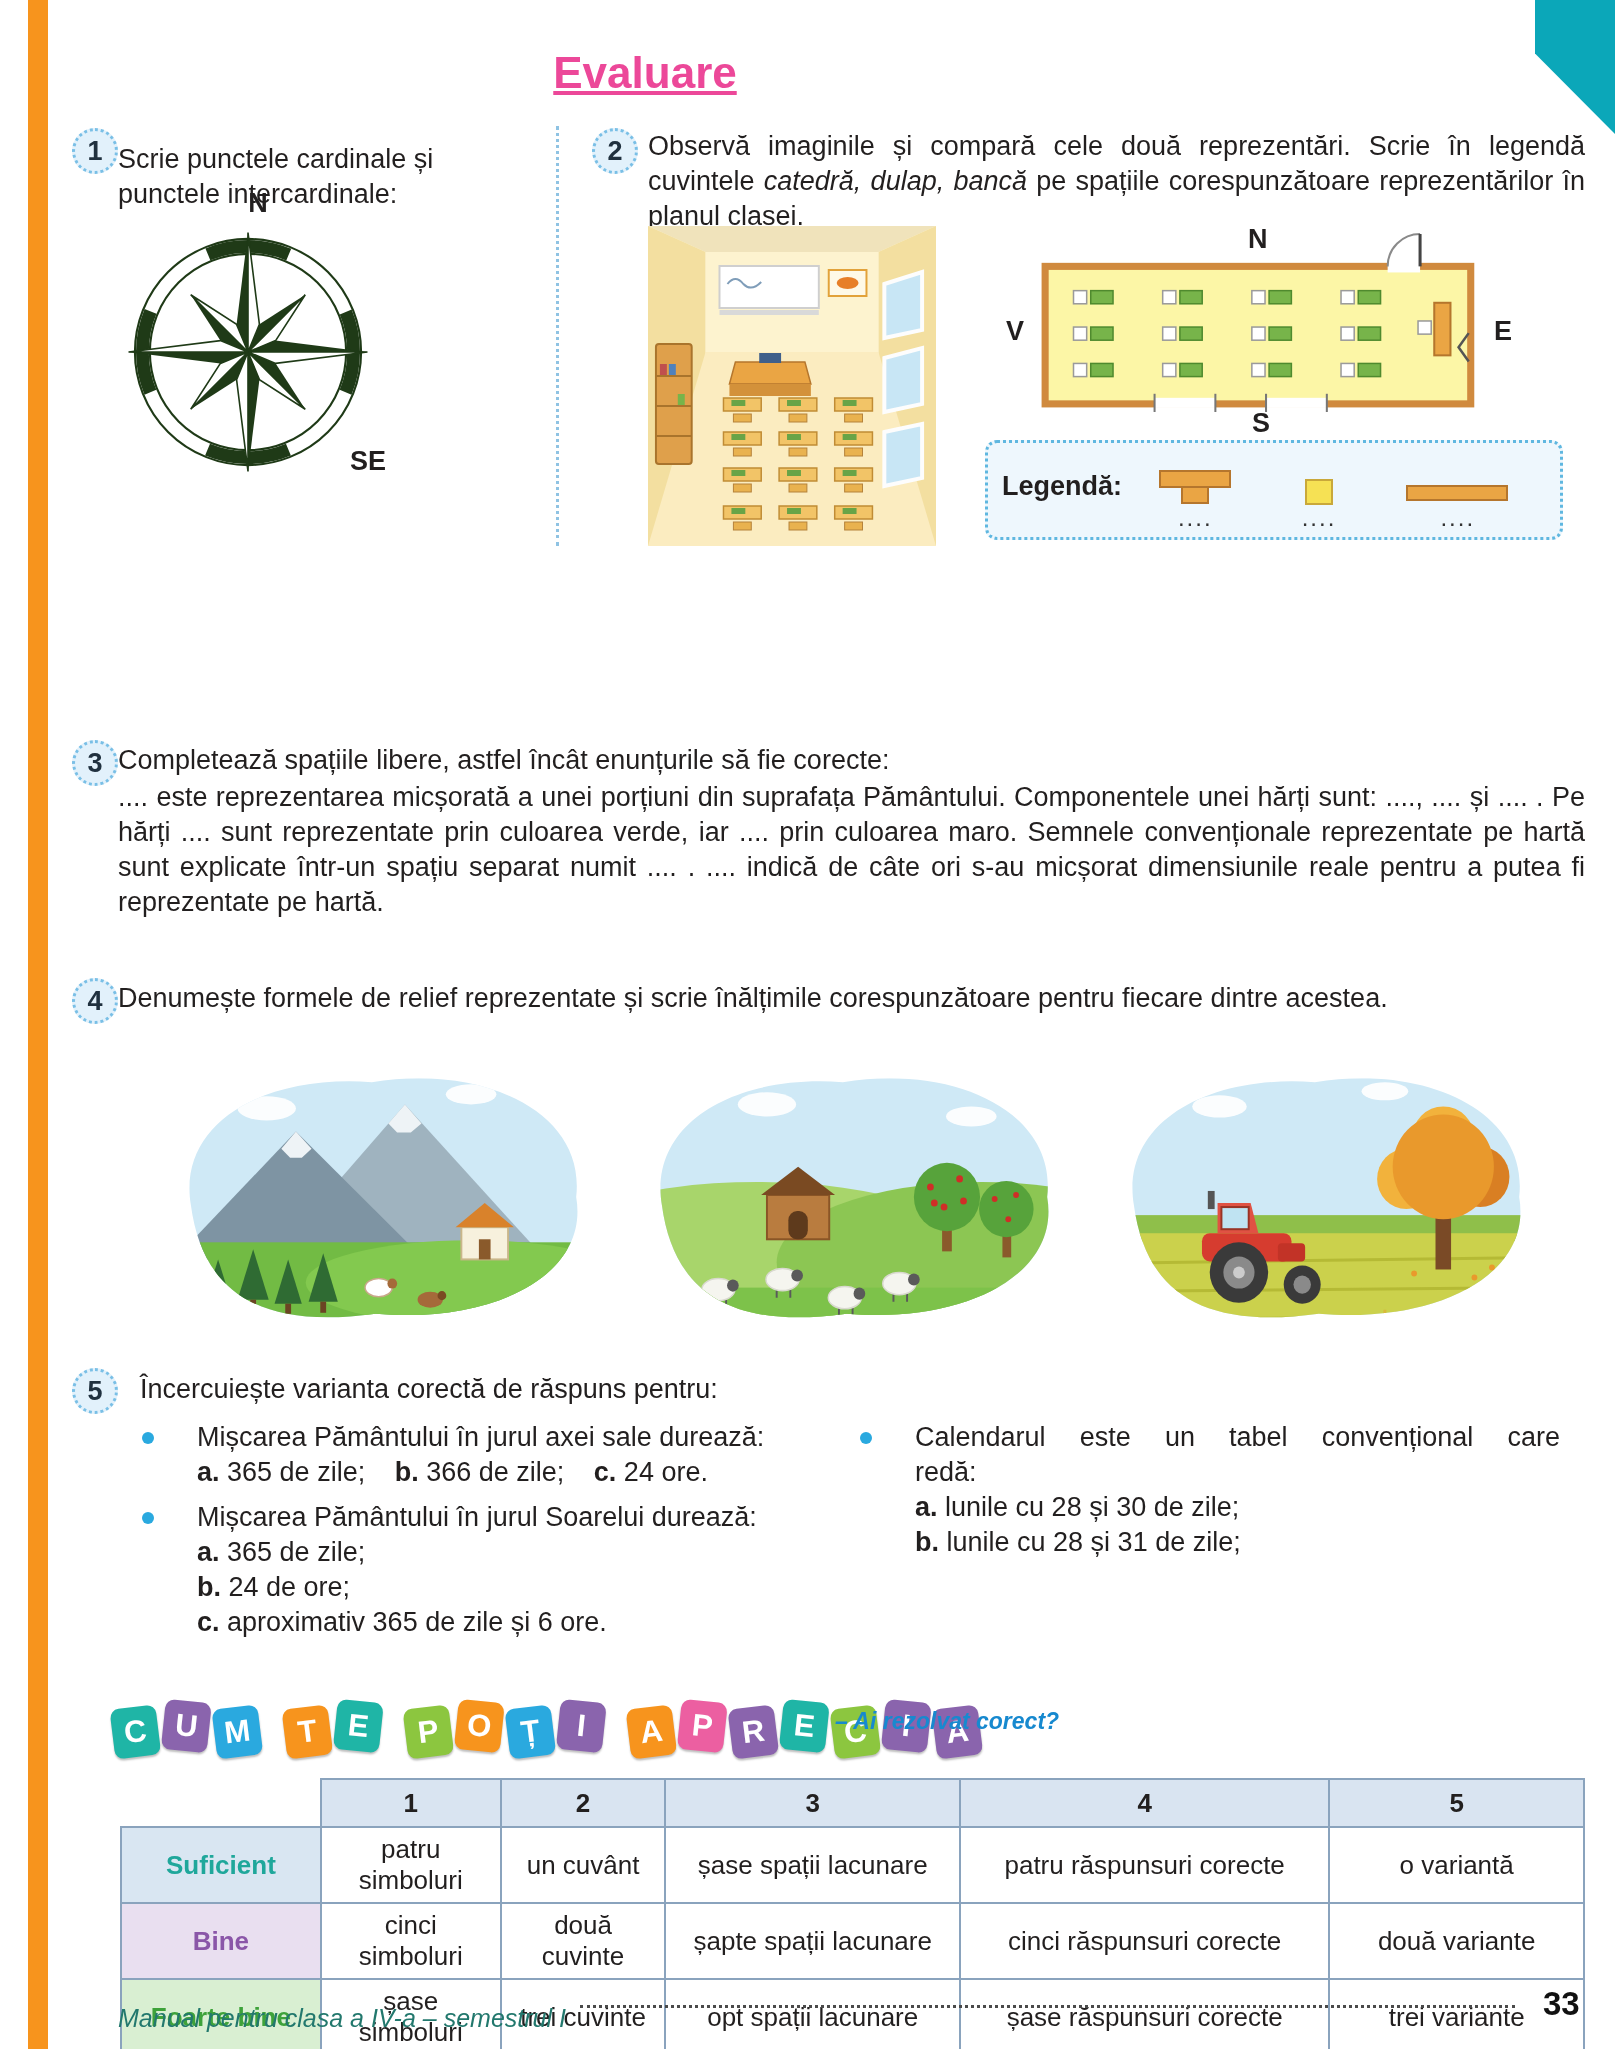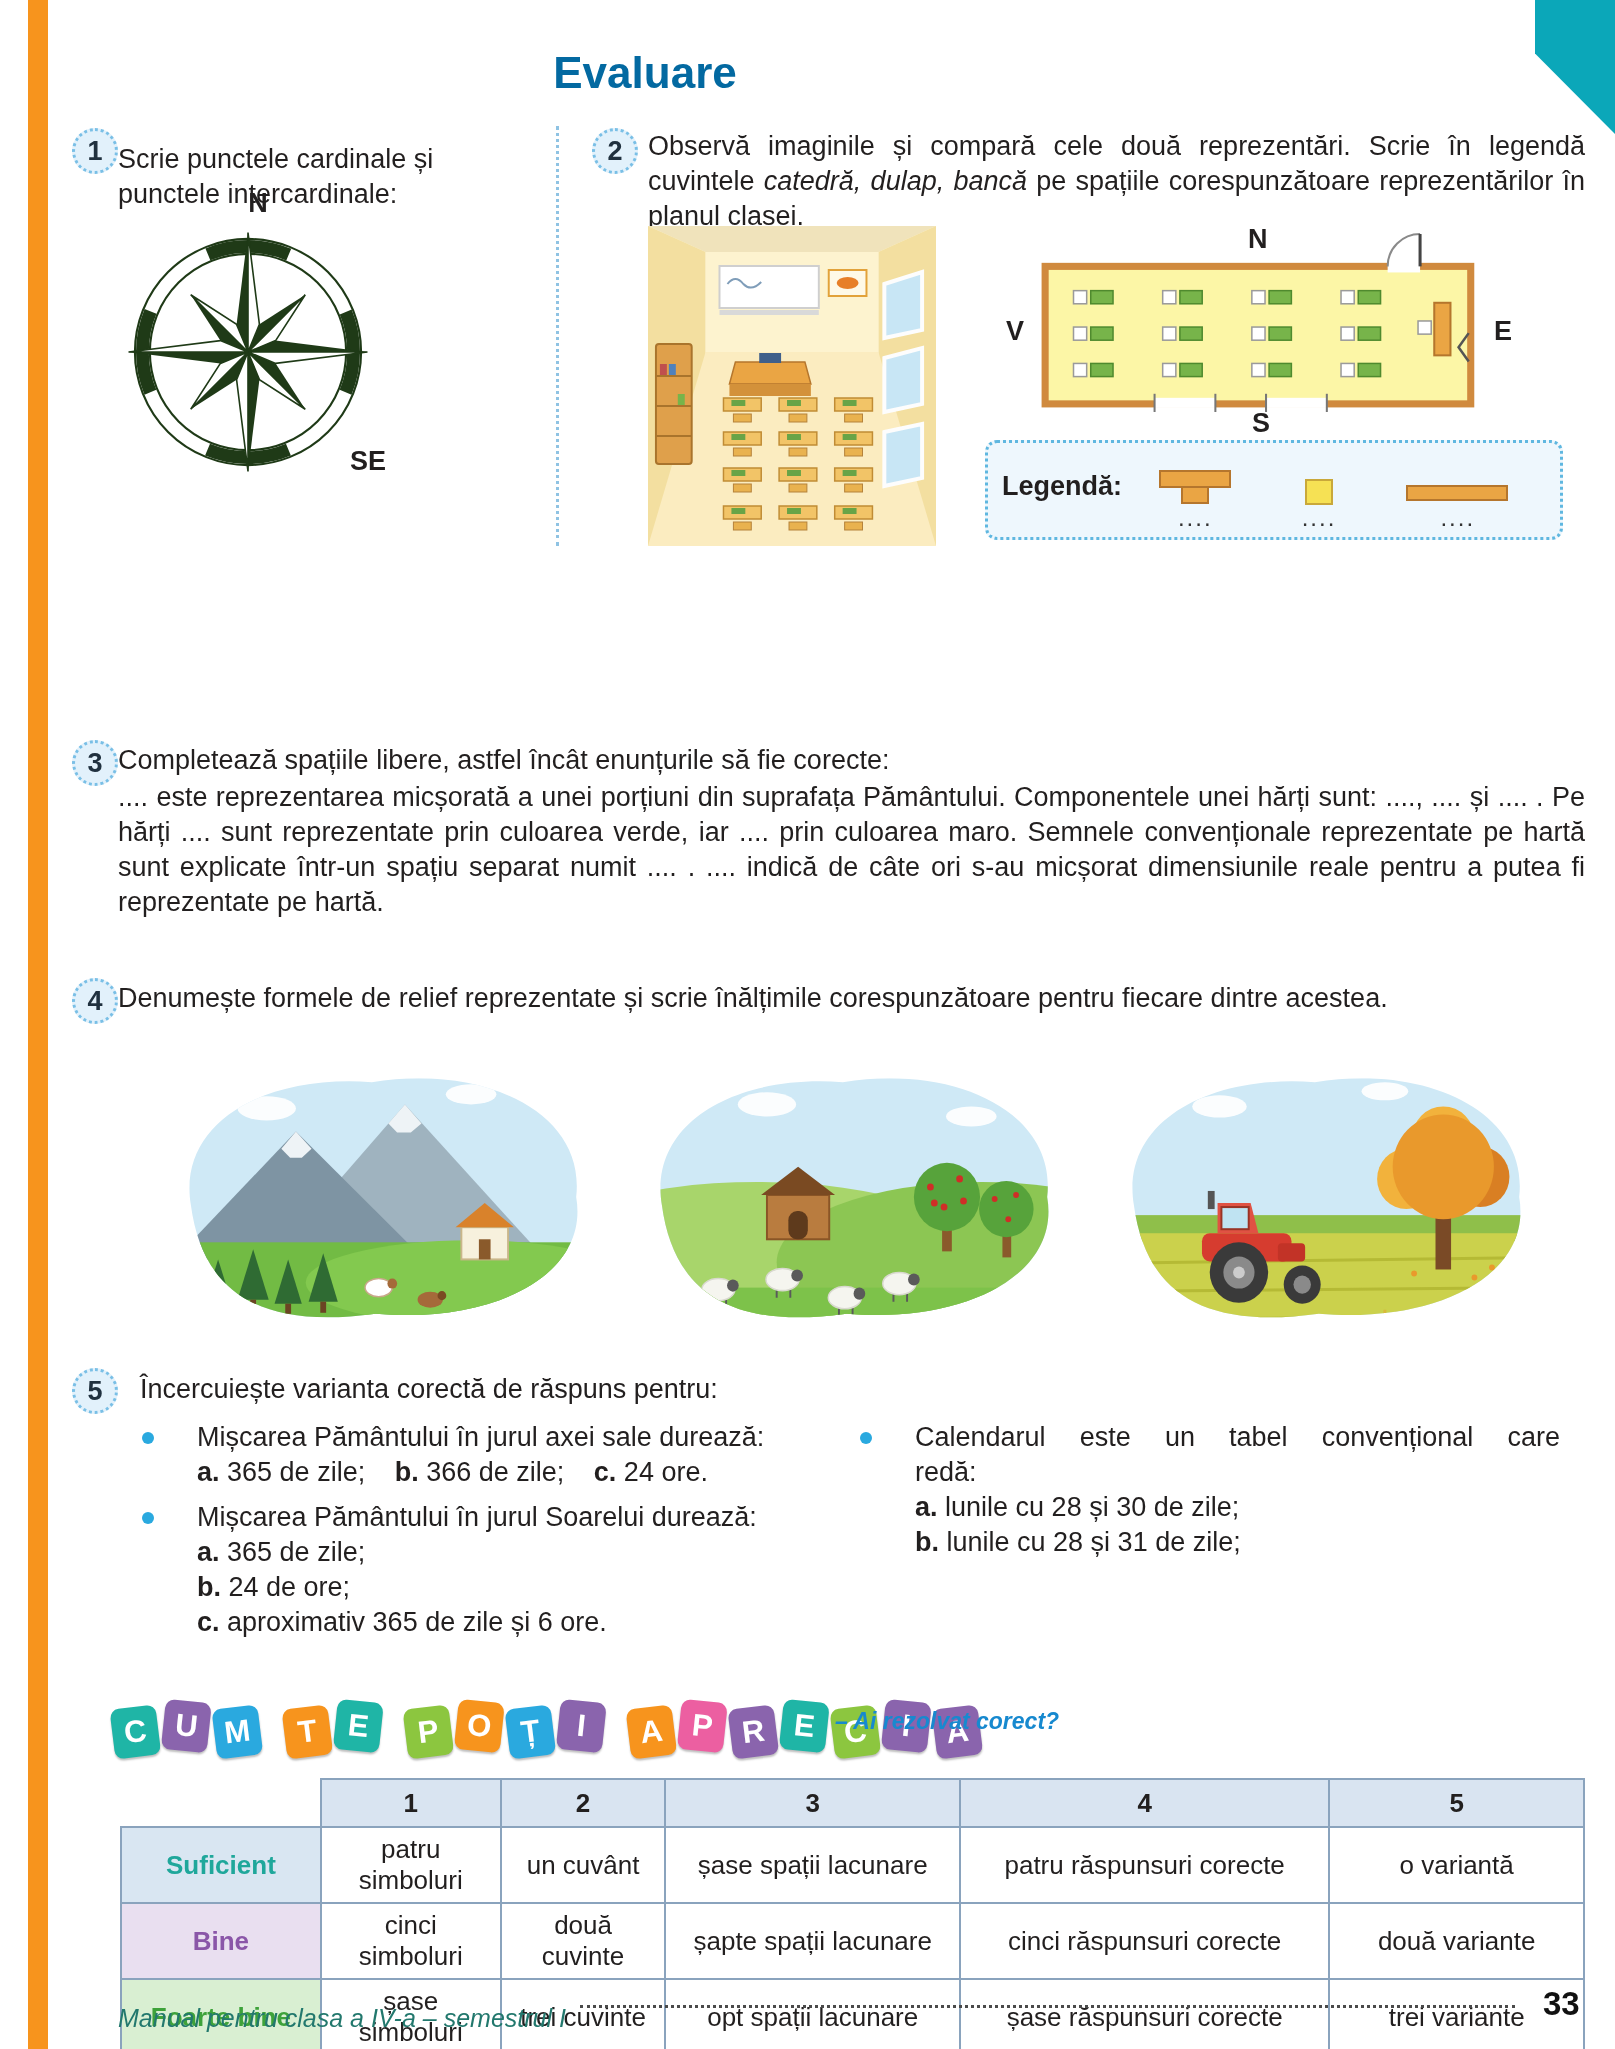--- a/index.html
+++ b/index.html
@@ -4,21 +4,21 @@
 <style>
   html,body{margin:0;padding:0;}
   .page{position:relative;width:1615px;height:2049px;background:#ffffff;
         font-family:"Liberation Sans",sans-serif;color:#221f1f;overflow:hidden;}
 
   
   .orange-strip{position:absolute;left:28px;top:0;width:20px;height:100%;background:#F7941D;}
   .corner-ribbon{position:absolute;right:0;top:0;width:80px;height:134px;background:#0ba7b9;
                  clip-path:polygon(0 0,100% 0,100% 100%,0 40%);}
   .title{position:absolute;top:48px;left:30px;width:1230px;text-align:center;
-         font-size:44px;font-weight:bold;color:#0369a1;}
+         font-size:44px;font-weight:bold;color:#ec4899;text-decoration:underline;}
 
   
   .exnum{position:absolute;width:46px;height:46px;border-radius:50%;border:3px dotted #79bfe6;
          background:#e2f1fb;display:flex;align-items:center;justify-content:center;
          font-weight:bold;font-size:27px;color:#20313f;box-sizing:border-box;}
 
   .txt{font-size:27px;line-height:35px;}
   .just{text-align:justify;}
   .ital{font-style:italic;}
 

